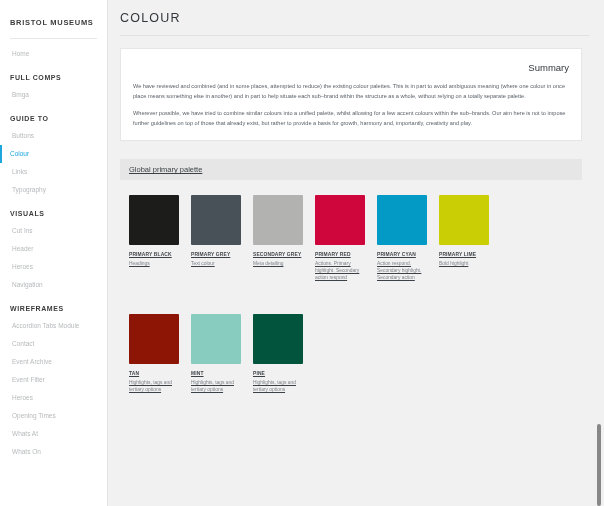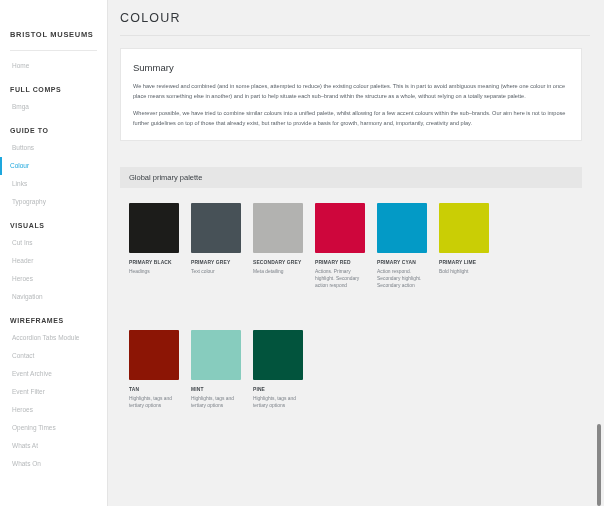--- a/index.html
+++ b/index.html
@@ -22,21 +22,21 @@
     position: relative;
   }
 
   
   #sidebar {
     width: 108px;
     min-width: 108px;
     height: 506px;
     background: #ffffff;
     border-right: 1px solid #e4e4e4;
-    padding: 24px 0 0 0;
+    padding: 12px 0 0 0;
     overflow: hidden;
   }
   .brand {
     font-size: 7.5px;
     font-weight: bold;
     letter-spacing: 0.7px;
     color: #3c3c3c;
     padding: 4px 10px 0 10px;
     line-height: 14px;
   }
@@ -106,31 +106,33 @@
     margin: 12px 22px 0 12px;
     padding: 10px 12px 12px 12px;
     border: 1px solid #e6e6e6;
   }
   .panel h2 {
     font-size: 9.5px;
     font-weight: normal;
     color: #33373b;
     margin: 2px 0 8px 0;
     line-height: 13px;
+    text-align: right;
   }
   .panel p {
     font-size: 5.6px;
     line-height: 9.6px;
     color: #5a6168;
     margin: 0 0 8px 0;
   }
   .panel p:last-child { margin-bottom: 0; }
 
   .section {
-    margin: 26px 22px 0 12px;
+    margin: 18px 22px 0 12px;
+    text-decoration: underline;
   }
   .section-bar {
     background: #e6e6e6;
     padding: 5px 9px;
     font-size: 7.5px;
     color: #3a3f44;
     line-height: 11px;
   }
   .swatch-row {
     display: flex;

